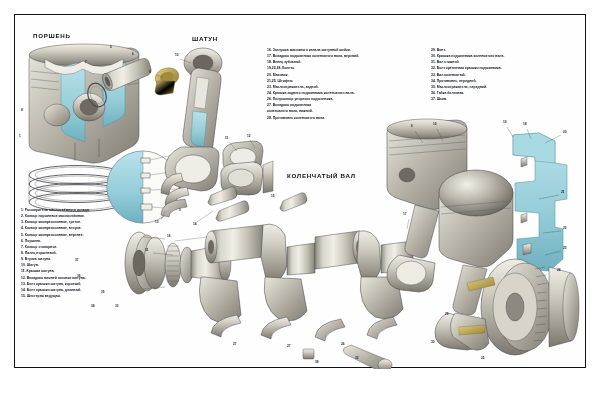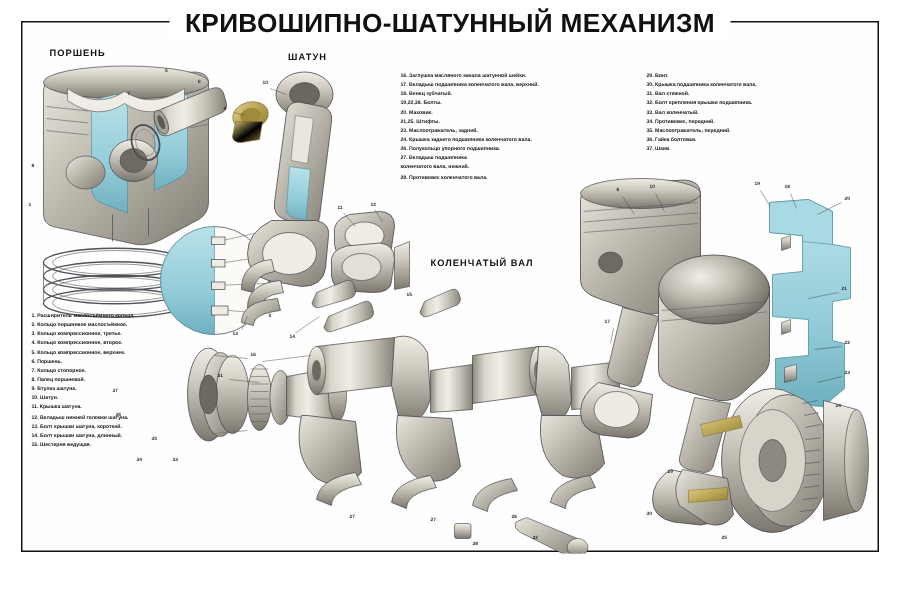--- a/index.html
+++ b/index.html
@@ -35,23 +35,20 @@
   .legend.wrapped div{white-space:normal;}
   svg.art-svg{position:absolute;left:0;top:0;}
   .lbl{font-size:3.2px;font-weight:bold;fill:#23262c;font-family:"Liberation Sans",sans-serif;}
   .lead{stroke:#32353b;stroke-width:.28;fill:none;}
 </style>
 </head>
 <body>
 
 <div class="poster">
 
-  <div class="title-wrap">
-    <span class="title">КРИВОШИПНО-ШАТУННЫЙ МЕХАНИЗМ</span>
-  </div>
 
   <div class="caption" style="left:18px;top:17px;">ПОРШЕНЬ</div>
   <div class="caption" style="left:177px;top:20px;">ШАТУН</div>
   <div class="caption" style="left:272px;top:157px;">КОЛЕНЧАТЫЙ ВАЛ</div>
 
   <svg class="art-svg" width="572" height="354" viewBox="0 0 572 354">
     <defs>
       <linearGradient id="gSteel" x1="0" y1="0" x2="1" y2="0">
         <stop offset="0%" stop-color="#8d8a80"></stop>
         <stop offset="18%" stop-color="#d9d6cc"></stop>

